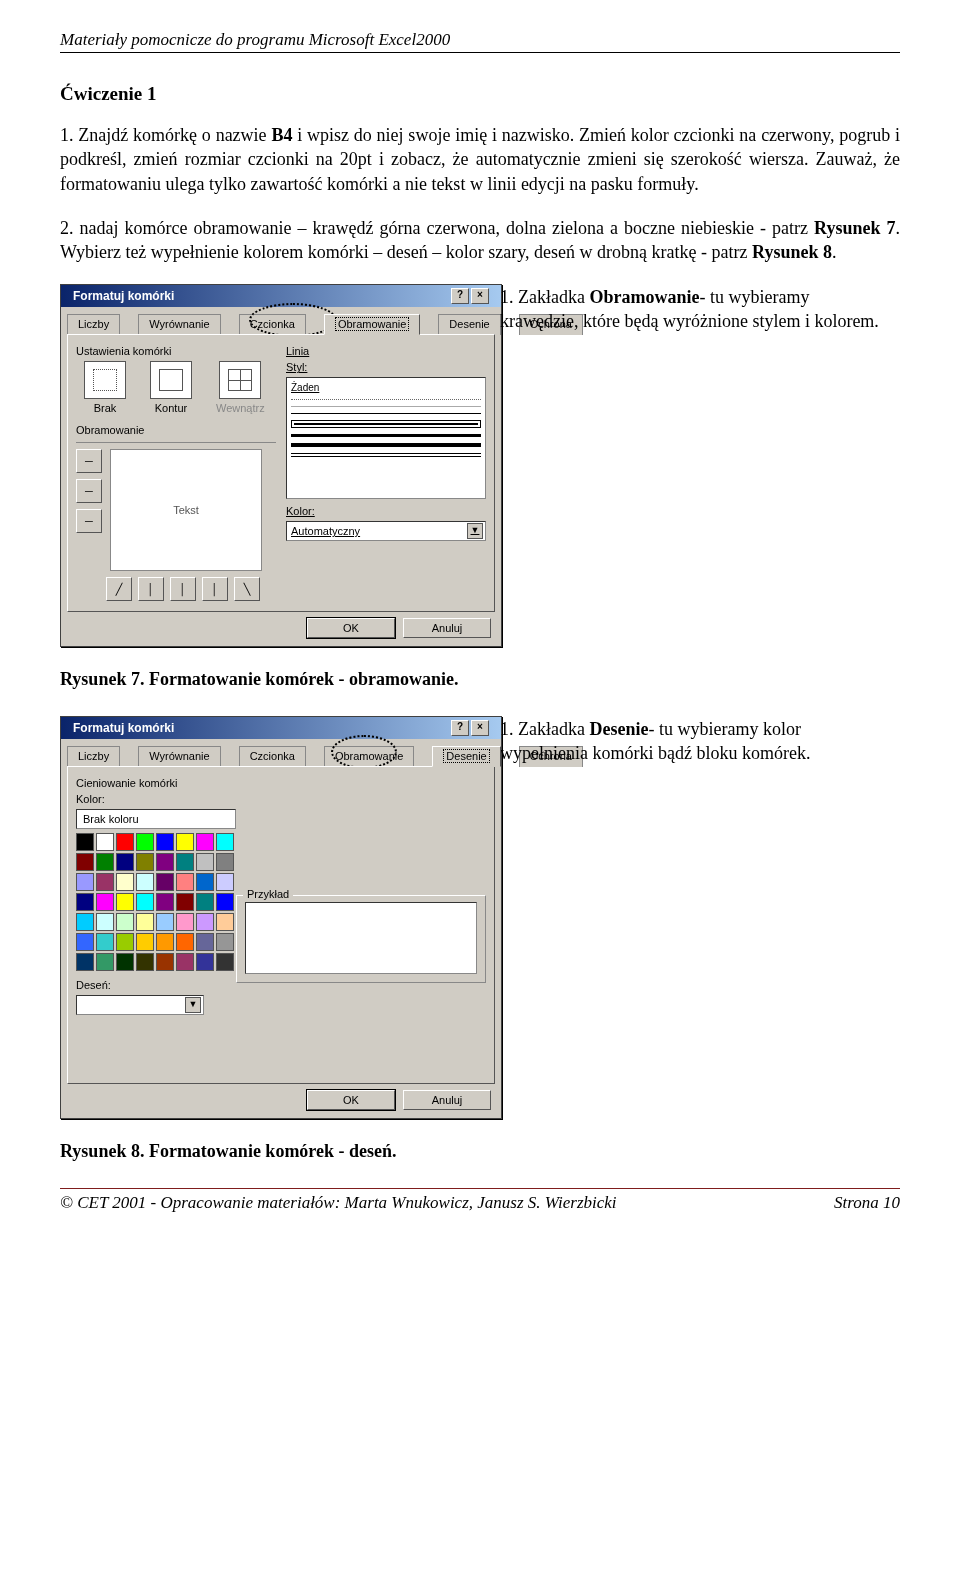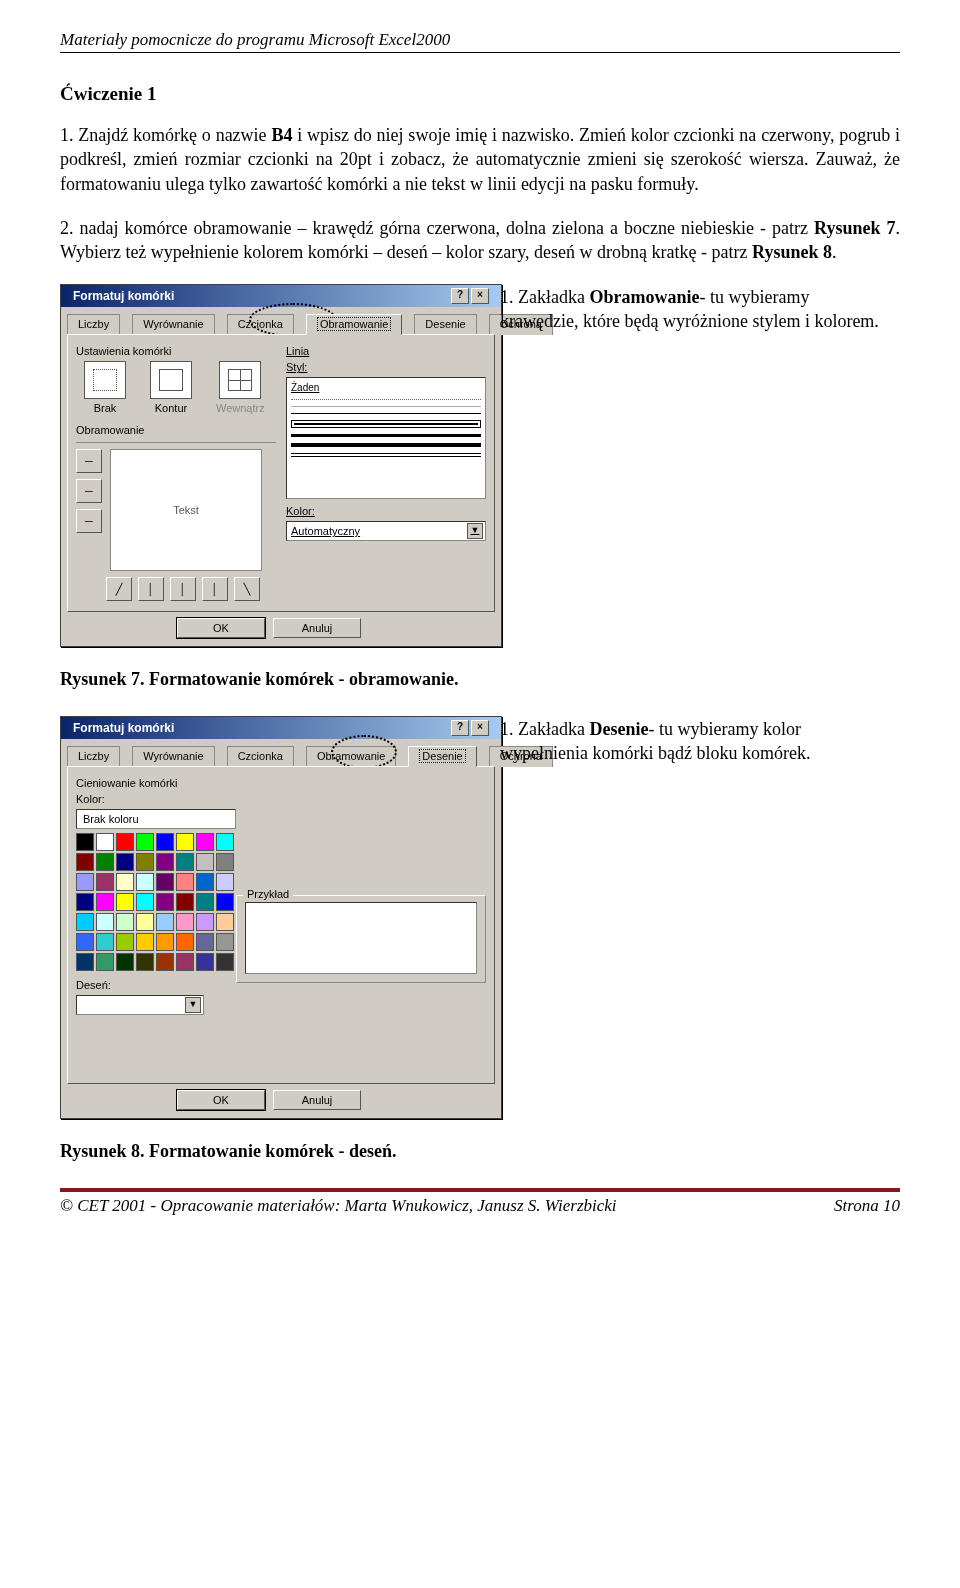--- a/index.html
+++ b/index.html
@@ -80,21 +80,21 @@
     border: 1px solid #fff;
     border-right-color:#555; border-bottom-color:#555;
     color:#000;
     font-size:10px; line-height:12px; text-align:center;
     margin-left:2px;
     font-weight:bold;
   }
   .tabs {
     display:flex;
     padding: 6px 6px 0 6px;
-    gap:12px;
+    gap:18px;
   }
   .tab {
     padding: 3px 10px 4px 10px;
     border:1px solid #888;
     border-bottom:none;
     background:#d0ccc4;
     position:relative;
     top:1px;
     font-size:11px;
   }
@@ -159,39 +159,39 @@
   .l5{border-top:3px solid #000;}
   .l6{border-top:4px solid #000;}
   .l7{border-top:4px double #000;}
   .active-style{border:1px solid #000;padding:2px;}
   .combo{
     border:1px inset #888;background:#fff;height:18px;display:flex;align-items:center;
     padding:0 2px 0 4px;justify-content:space-between;margin-top:2px;
   }
   .combo .arrow{width:14px;height:14px;background:#d0ccc4;border:1px solid #555;text-align:center;font-size:9px;line-height:12px;}
   .small-note{font-size:10.5px;color:#222;margin-top:10px;line-height:1.3;}
-  .dlg-buttons{display:flex;justify-content:center;gap:8px;padding:0 24px 8px 0;}
+  .dlg-buttons{display:flex;justify-content:flex-end;gap:8px;padding:0 10px 8px 0;}
   .btn{
     min-width:70px;padding:3px 8px;border:1px solid #fff;border-right-color:#555;border-bottom-color:#555;
     background:#d0ccc4;text-align:center;font-size:11px;
   }
   .btn.default{box-shadow:0 0 0 1px #000;}
   
   .palette{display:grid;grid-template-columns:repeat(8,18px);grid-auto-rows:18px;gap:2px;margin:4px 0;}
   .sw{width:18px;height:18px;border:1px solid #555;box-sizing:border-box;}
   .color-field{flex:1;border:1px inset #888;background:#fff;height:18px;display:flex;align-items:center;padding-left:6px;}
   .group-box{border:1px solid #888;border-top:1px solid #fff;border-left:1px solid #fff;padding:6px 8px 8px 8px;margin-top:8px;position:relative;}
   .group-box .gtitle{position:absolute;top:-8px;left:6px;background:#d0ccc4;padding:0 4px;font-size:11px;}
   .przyklad-box{height:70px;border:1px inset #888;background:#fff;}
   .callout-line {
     position:relative;
     left:-14px;
   }
   .footer {
-    border-top:4px solid #7f1d1d;
+    border-top:1px solid #7f1d1d;
     padding-top:4px;
     font-style:italic;
     font-size:17px;
     display:flex;
     justify-content:space-between;
     margin-top:20px;
   }
   .ellipse-marker{
     position:absolute;
     border:2px dotted #000;

